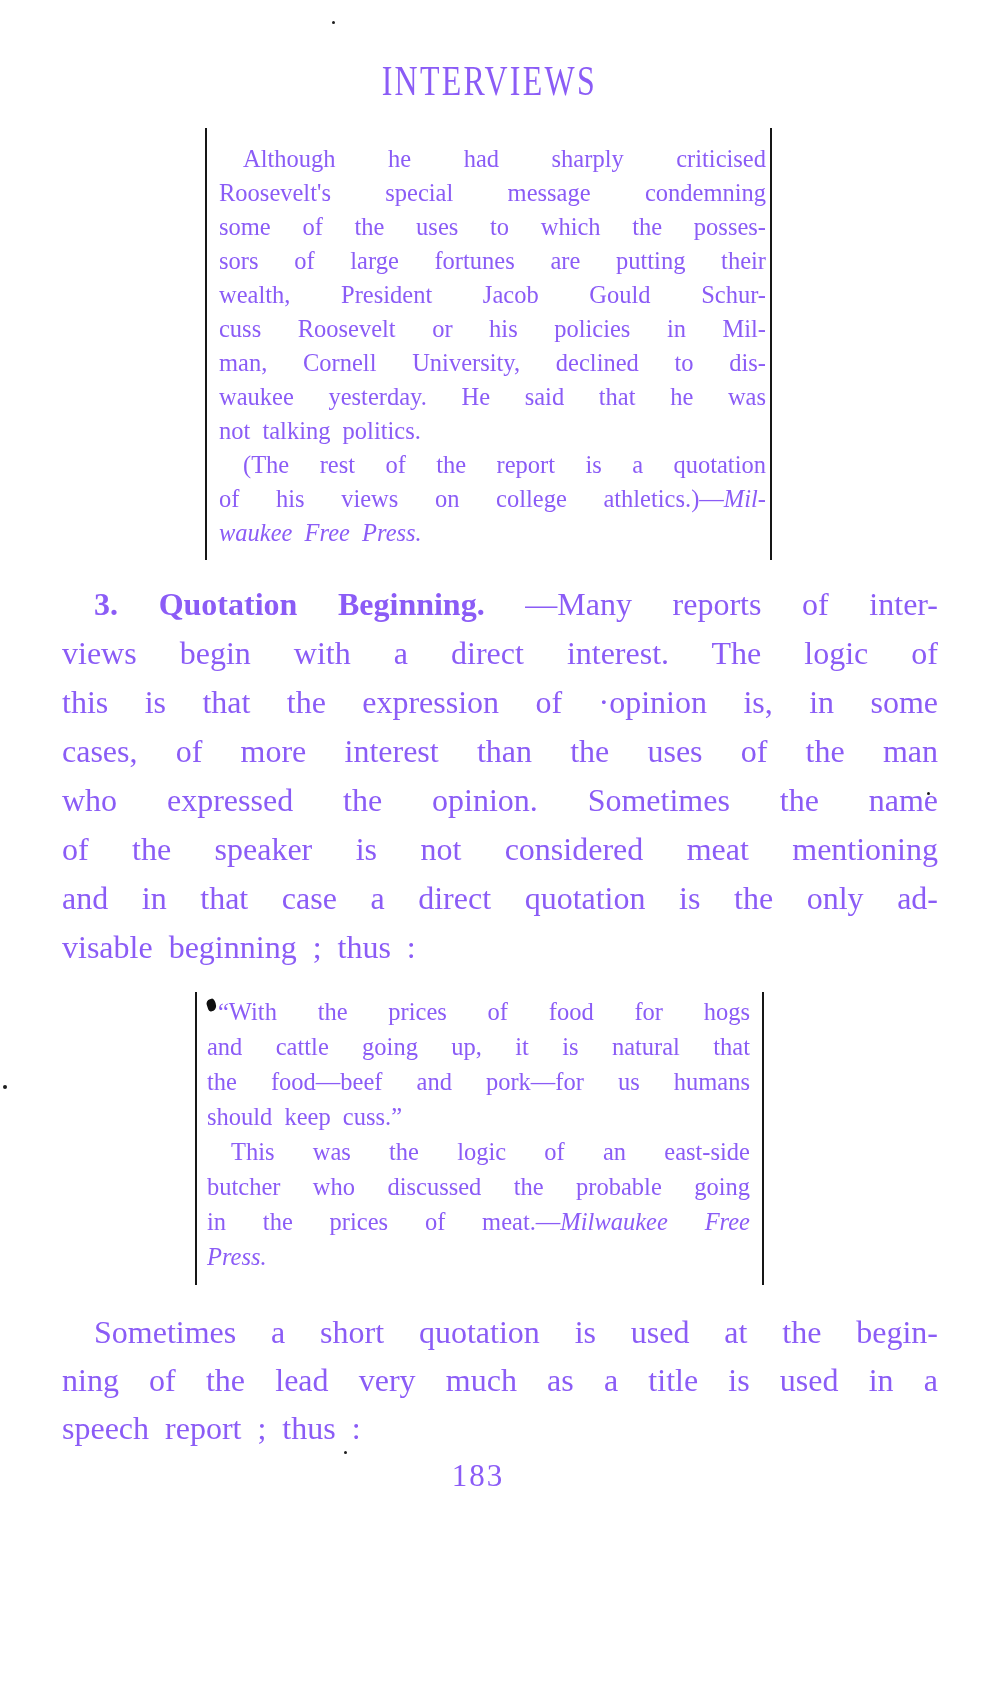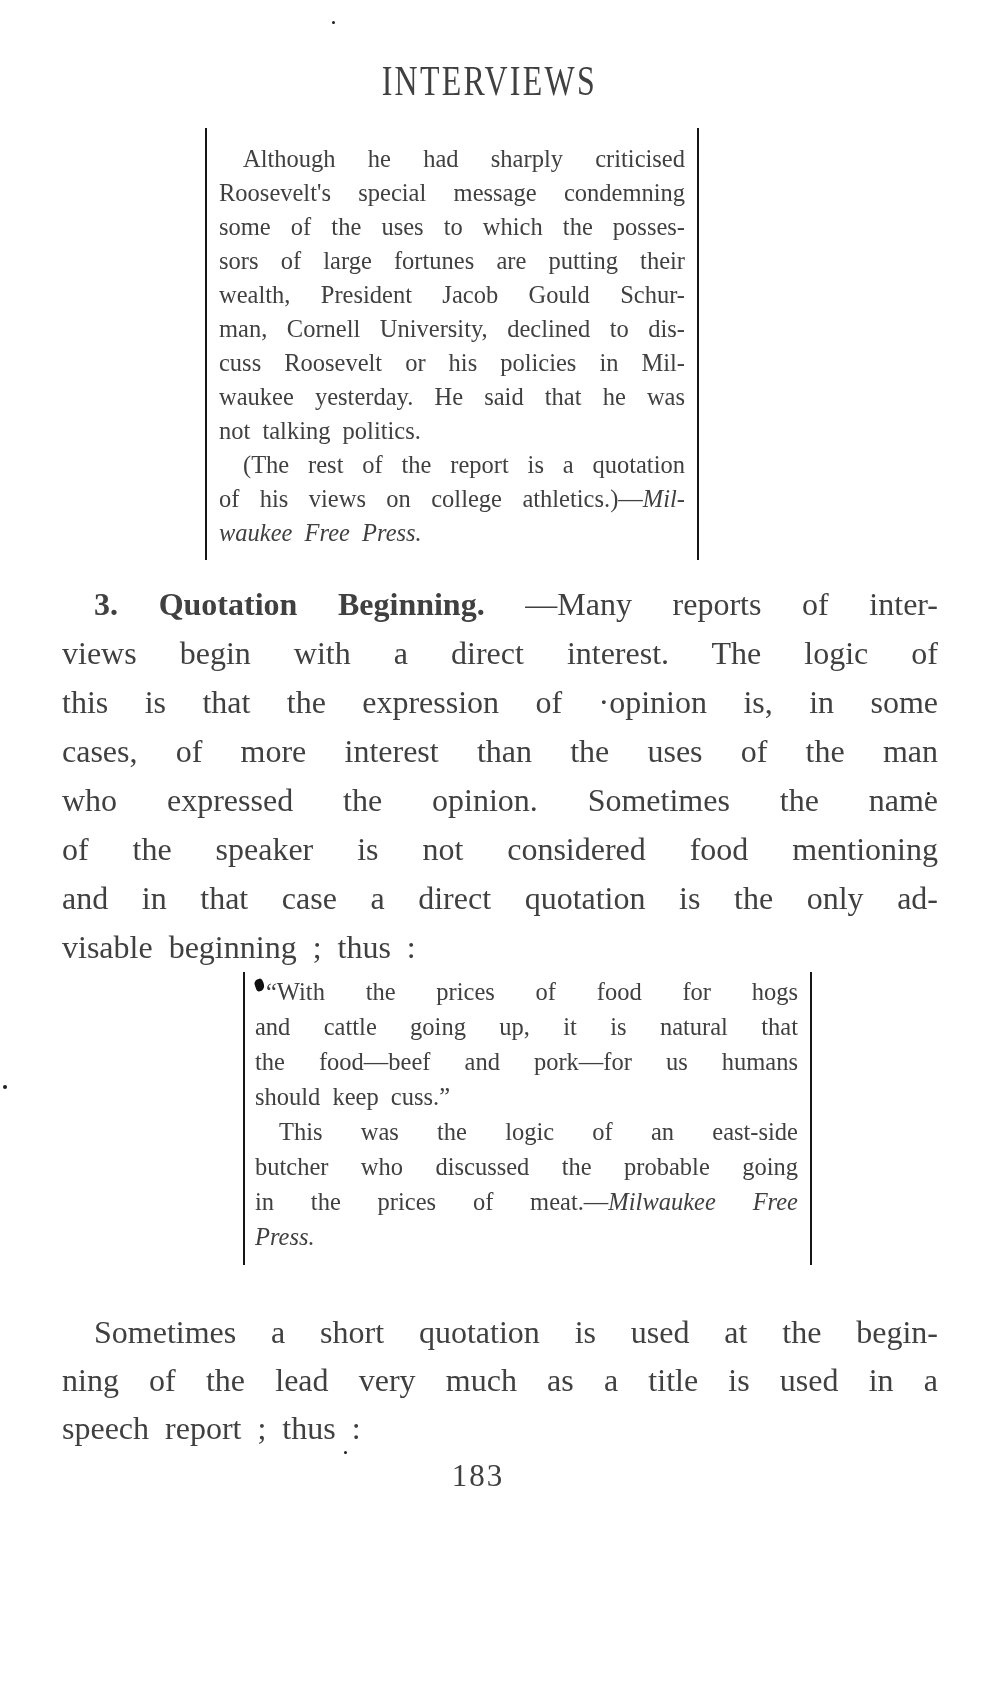--- a/index.html
+++ b/index.html
@@ -1,21 +1,21 @@
 <!DOCTYPE html>
 <html><head>
 <meta charset="utf-8">
 <style>
   html,body{margin:0;padding:0;background:#ffffff;}
   .page{
     position:relative;
     width:1000px;
     height:1684px;
     background:#ffffff;
-    color:#404040;
+    color:#8b5cf6;
     font-family:"Liberation Serif", serif;
     overflow:hidden;
   }
   .title{
     position:absolute;
     top:60px;
     left:0;
     width:1000px;
     margin:0;
     text-align:center;
@@ -27,30 +27,29 @@
   }
   .quote{
     position:absolute;
     box-sizing:border-box;
     border-left:2px solid #161616;
     border-right:2px solid #161616;
     font-size:24.5px;
   }
   .q1{
     left:205px; top:128px;
-    width:494px; height:432px;
-    padding:14px 12px 0 12px;
+    width:567px; height:432px;
+    padding:14px 4px 0 12px;
     line-height:34px;
   }
   .q2{
-    left:195px; top:972px;
+    left:195px; top:992px;
     width:569px; height:293px;
     padding:2px 12px 0 10px;
     line-height:35px;
-    margin-left:48px;
   }
   .para{
     position:absolute;
     left:62px;
     width:876px;
     font-size:32px;
   }
   .p1{ top:580px; line-height:49px; }
   .p2{ top:1308px; line-height:48px; }
   .line{
@@ -105,36 +104,36 @@
   <span class="dot dot4"></span>
 
   <h1 class="title">INTERVIEWS</h1>
 
   <div class="quote q1">
       <div class="line ind"><span>Although he had sharply criticised</span></div>
       <div class="line"><span>Roosevelt's special message condemning</span></div>
       <div class="line"><span>some of the uses to which the posses-</span></div>
       <div class="line"><span>sors of large fortunes are putting their</span></div>
       <div class="line"><span>wealth, President Jacob Gould Schur-</span></div>
+      <div class="line"><span>cuss Roosevelt or his policies in Mil-</span></div>
       <div class="line"><span>man, Cornell University, declined to dis-</span></div>
-      <div class="line"><span>cuss Roosevelt or his policies in Mil-</span></div>
       <div class="line"><span>waukee yesterday. He said that he was</span></div>
       <div class="line last"><span>not talking politics.</span></div>
       <div class="line ind"><span>(The rest of the report is a quotation</span></div>
       <div class="line"><span>of his views on college athletics.)—</span><span class="it">Mil-</span></div>
       <div class="line last"><span class="it">waukee Free Press.</span></div>
     </div>
 
   <div class="para p1">
       <div class="line ind"><span class="bold">3. Quotation Beginning.</span><span> —Many reports of inter-</span></div>
       <div class="line"><span>views begin with a direct interest. The logic of</span></div>
       <div class="line"><span>this is that the expression of ·opinion is, in some</span></div>
       <div class="line"><span>cases, of more interest than the uses of the man</span></div>
       <div class="line"><span>who expressed the opinion. Sometimes the name</span></div>
-      <div class="line"><span>of the speaker is not considered food mentioning</span></div>
+      <div class="line"><span>of the speaker is not considered meat mentioning</span></div>
       <div class="line"><span>and in that case a direct quotation is the only ad-</span></div>
       <div class="line last"><span>visable beginning ; thus :</span></div>
     </div>
 
   <div class="quote q2">
       <div class="line"><span class="blob"></span><span>“With the prices of food for hogs</span></div>
       <div class="line"><span>and cattle going up, it is natural that</span></div>
       <div class="line"><span>the food—beef and pork—for us humans</span></div>
       <div class="line last"><span>should keep cuss.”</span></div>
       <div class="line ind"><span>This was the logic of an east-side</span></div>

